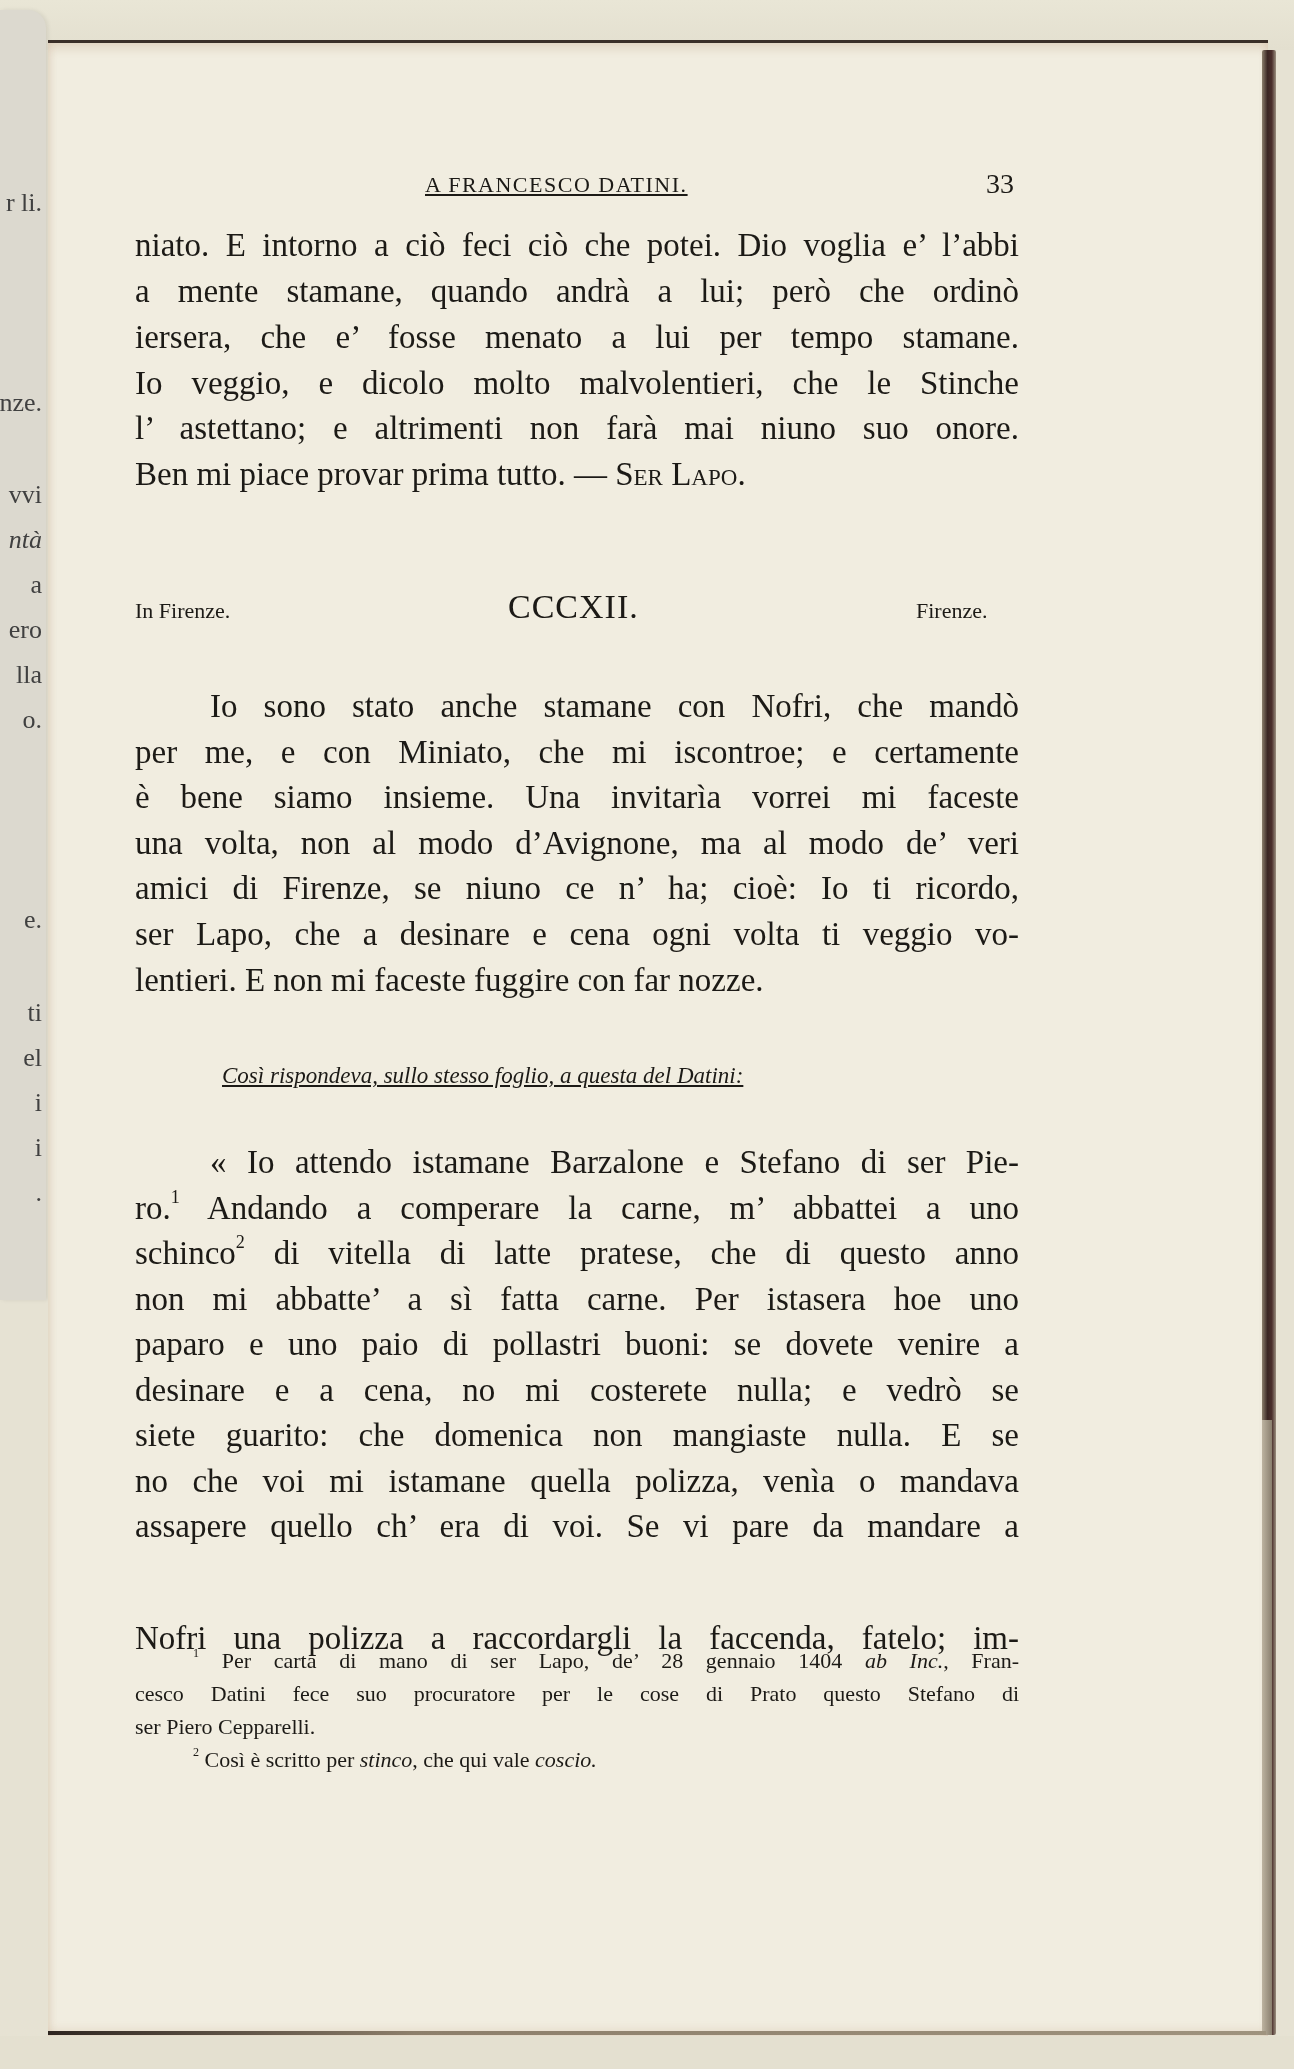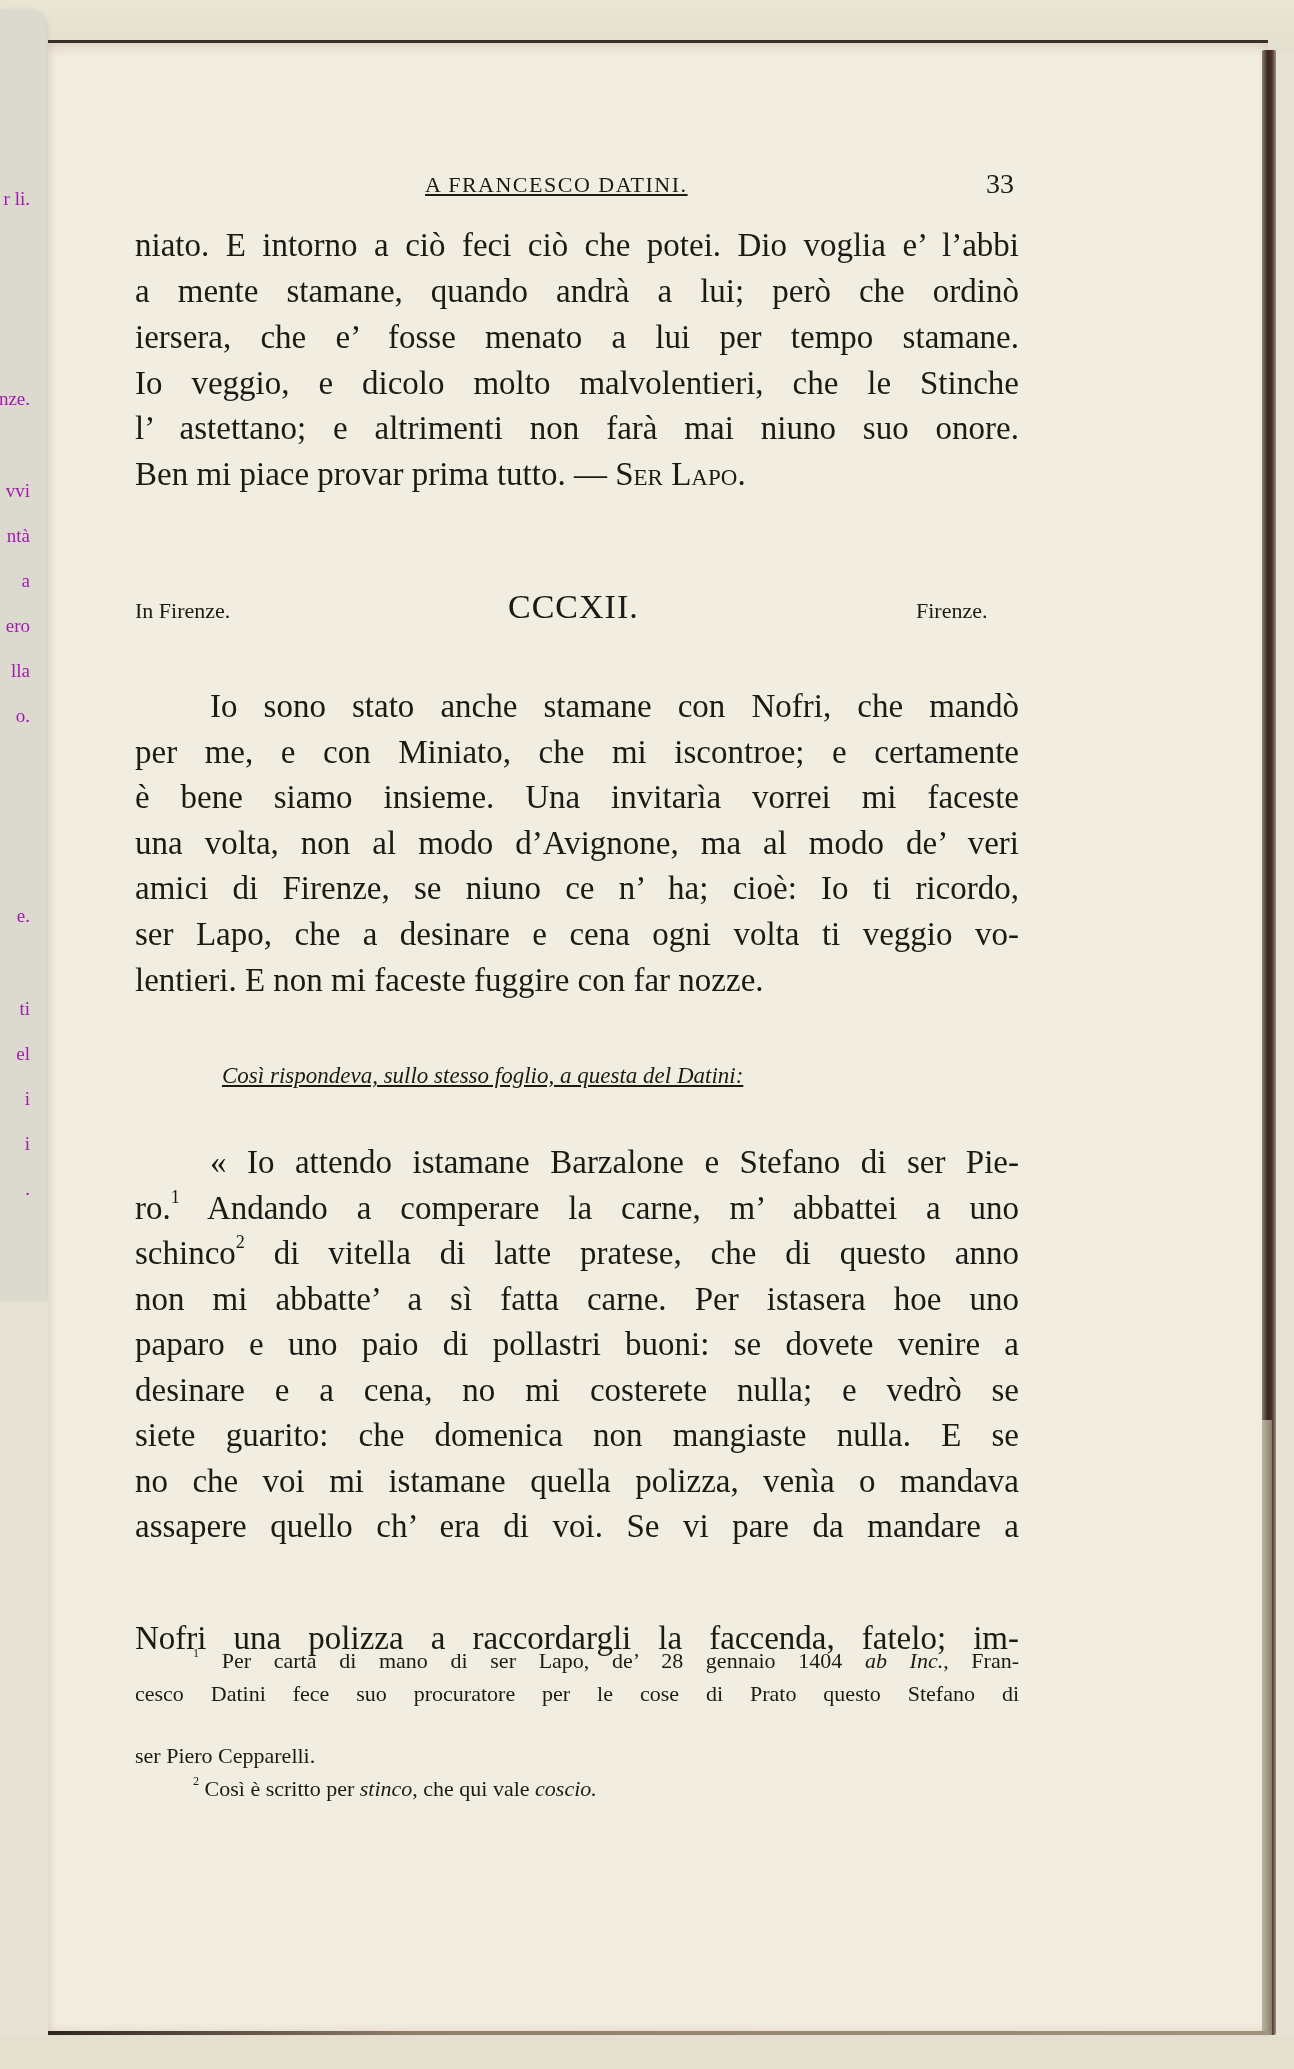--- a/index.html
+++ b/index.html
@@ -12,21 +12,21 @@
     position: absolute; left: 0; top: 0; width: 1294px; height: 50px;
     background: linear-gradient(#e9e6d6, #e3dfcf);
   }
   .prev-page {
     position: absolute; left: 0; top: 10px; width: 46px; height: 1290px;
     background: #dcd9cf; border-radius: 0 18px 0 0;
     box-shadow: 2px 0 4px rgba(0,0,0,0.08);
     overflow: hidden;
   }
   .prev-page .frag {
-    position: absolute; right: 16px; font-size: 19px; color: #a21caf;
+    position: absolute; right: 4px; font-size: 26px; color: #404040;
     font-family: "Liberation Serif", serif; white-space: nowrap;
   }
   .page {
     position: absolute; left: 48px; top: 40px; width: 1220px; height: 1993px;
     background: #f1ede0;
     border-top: 3px solid #3a2e28;
     border-bottom: 2px solid #7c7260;
     box-shadow: inset 0 6px 10px rgba(160,110,70,0.18), inset 0 -6px 10px rgba(160,110,70,0.15);
   }
   .spine {
@@ -53,42 +53,42 @@
     text-align-last: justify;
   }
   .body-line.last { text-align-last: left; }
   .body-line.indent { padding-left: 75px; width: 809px; }
   .smallcaps { font-variant: small-caps; }
   .letter-place-left { left: 135px; top: 598px; font-size: 22px; }
   .letter-number { left: 508px; top: 588px; font-size: 34px; letter-spacing: 1px; }
   .letter-place-right { left: 916px; top: 598px; font-size: 22px; }
   .editor-note { left: 222px; top: 1063px; font-size: 23px; font-style: italic; text-decoration: underline; }
   .footnote { left: 135px; width: 884px; font-size: 22px; text-align: justify; text-align-last: justify; }
-  .footnote.last { text-align-last: left; margin-top: 29px; }
+  .footnote.last { text-align-last: left; }
   .footnote.indent { padding-left: 58px; width: 826px; }
   sup { font-size: 0.55em; vertical-align: 0.9em; line-height: 0; }
   .rule-bottom {
     position: absolute; left: 48px; top: 2031px; width: 1218px; height: 4px;
     background: linear-gradient(90deg, #2e2520, #8d7f6b 30%, #9f937e);
   }
   .floor {
     position: absolute; left: 0; top: 2036px; width: 1294px; height: 33px;
     background: #e4e0d0;
   }
 </style>
 </head>
 <body>
 
 <div class="backdrop-top"></div>
 
 <div class="prev-page" id="prev-page">
     <div class="frag" style="top: 178px;">r li.</div>
     <div class="frag" style="top: 378px; margin-left: 47px;">nze.</div>
     <div class="frag" style="top: 470px; text-align: center;">vvi</div>
-    <div class="frag" style="top: 515px;">ntà</div>
+    <div class="frag" style="top: 515px; font-style: italic;">ntà</div>
     <div class="frag" style="top: 560px;">a</div>
     <div class="frag" style="top: 605px;">ero</div>
     <div class="frag" style="top: 650px;">lla</div>
     <div class="frag" style="top: 695px;">o.</div>
     <div class="frag" style="top: 895px;">e.</div>
     <div class="frag" style="top: 988px;">ti</div>
     <div class="frag" style="top: 1033px;">el</div>
     <div class="frag" style="top: 1078px;">i</div>
     <div class="frag" style="top: 1123px;">i</div>
     <div class="frag" style="top: 1168px;">.</div>

